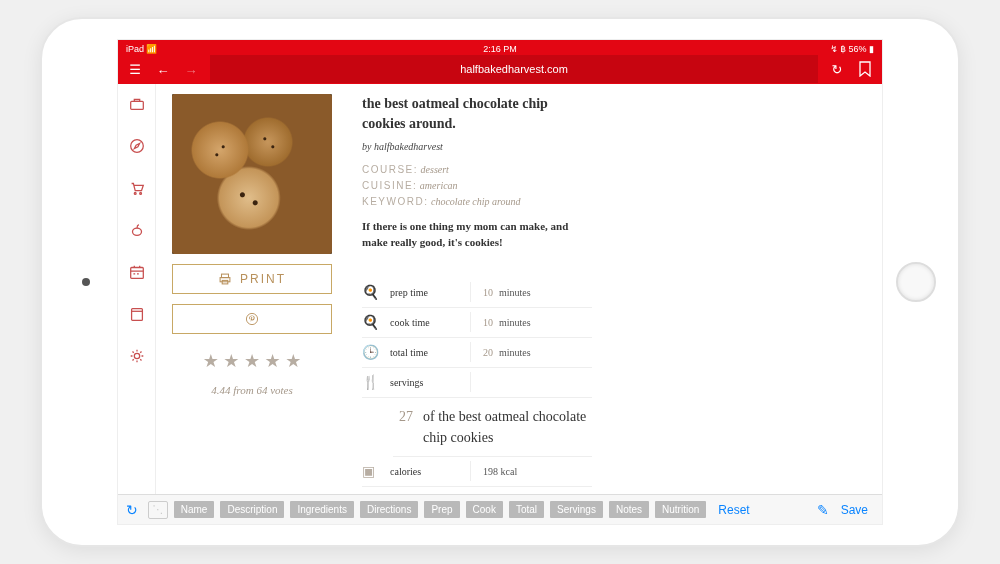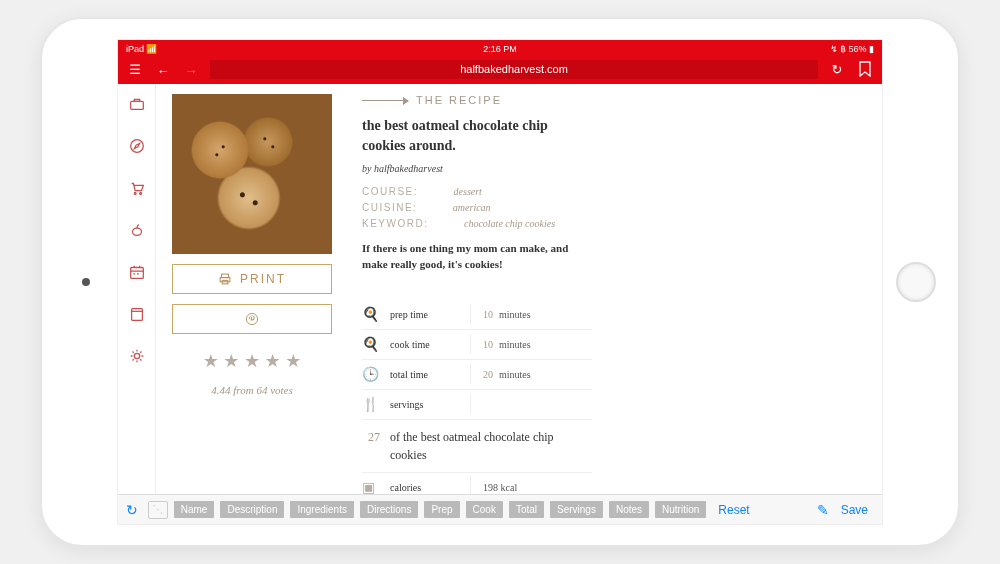--- a/index.html
+++ b/index.html
@@ -43,21 +43,21 @@
   .status .center{position:absolute;left:50%;transform:translateX(-50%);}
   
   .toolbar{
     height:30px;background:#e30613;display:flex;align-items:center;
     padding:0 8px;gap:10px;color:#fff;font-size:13px;
   }
   .tb-icon{width:18px;display:flex;align-items:center;justify-content:center;}
   .tb-arrow-r{opacity:.45}
   .urlbar{
     flex:1;background:rgba(0,0,0,.12);
-    border-radius:0;height:19px;
+    border-radius:0;height:28px;
     display:flex;align-items:center;justify-content:center;
     font-size:11px;color:#fff;
   }
   
   .content{
     flex:1;display:flex;overflow:hidden;background:#fff;
     font-family:Georgia,"Times New Roman",serif;
   }
   .sidebar{
     width:38px;border-right:1px solid #eee;
@@ -106,30 +106,30 @@
     display:flex;align-items:center;gap:8px;
     color:#a5988a;font-size:11px;letter-spacing:2px;
     font-family:-apple-system,Arial,sans-serif;margin-bottom:10px;
   }
   .arrow-line{flex:0 0 46px;height:1px;background:#a5988a;position:relative;}
   .arrow-line::after{content:"";position:absolute;right:-1px;top:-3px;border-left:6px solid #a5988a;border-top:4px solid transparent;border-bottom:4px solid transparent;}
   .title{font-size:14px;font-weight:700;margin-bottom:8px;line-height:1.4;max-width:220px;}
   .byline{font-style:italic;font-size:10px;color:#444;margin-bottom:12px;font-family:cursive;}
   .meta{font-size:10px;margin-bottom:5px;}
   .meta .lab{color:#b7ada2;letter-spacing:1.5px;font-family:-apple-system,Arial,sans-serif;}
-  .meta .val{color:#a5988a;font-style:italic;margin-left:33px;}
+  .meta .val{color:#a5988a;font-style:italic;}
   .desc{font-size:11px;font-weight:700;margin:12px 0 28px;max-width:230px;line-height:1.4;}
   .time-tbl{width:230px;}
   .time-row{display:flex;align-items:center;border-bottom:1px solid #eee;height:30px;}
   .time-row .ic{width:28px;color:#b7ada2;font-size:14px;display:flex;align-items:center;}
   .time-row .tlab{width:80px;font-size:10px;color:#333;}
   .time-row .tdiv{width:1px;height:20px;background:#eee;margin-right:12px;}
   .time-row .tval{font-size:10px;color:#555;}
   .time-row .tval .num{color:#a5988a;margin-right:6px;}
-  .yield-row{padding:8px 0 8px 6px;font-size:12px;border-bottom:1px solid #eee;line-height:1.5;display:flex;gap:10px;}
+  .yield-row{padding:8px 0 8px 6px;font-size:14px;border-bottom:1px solid #eee;line-height:1.5;display:flex;gap:10px;margin-left:31px;}
   .yield-row .num{color:#a5988a;}
   
   .bottom{
     height:30px;border-top:1px solid #ddd;background:#f7f7f7;
     display:flex;align-items:center;padding:0 8px;gap:6px;
     font-family:-apple-system,Arial,sans-serif;font-size:11px;
   }
   .chip{background:#b9b9b9;color:#fff;padding:3px 7px;border-radius:1px;font-size:10px;}
   .txt-link{color:#0a84ff;font-size:12px;padding:0 6px;}
   .pencil{color:#0a84ff;font-size:14px;margin-left:6px;}
@@ -229,29 +229,25 @@
                 <path d="M10 5c-2.5 0-4 1.6-4 3.6 0 1 .5 2 1.4 2.3l.3-1.2c-.4-.3-.6-.8-.6-1.4 0-1.4 1.1-2.5 2.8-2.5 1.5 0 2.5.9 2.5 2.2 0 1.5-.7 2.7-1.7 2.7-.6 0-1-.5-.8-1.1l.5-1.9c.1-.4-.1-.8-.6-.8-.5 0-1 .5-1 1.3 0 .5.2.8.2.8l-.8 3.3c-.1.6 0 1.4 0 1.5l.7-1 .4-1.5c.2.4.8.7 1.4.7 1.8 0 3.1-1.7 3.1-3.8 0-1.8-1.5-3.2-3.8-3.2z" fill="#b8915c"></path>
               </svg>
           </div>
           <div class="stars">★ ★ ★ ★ ★</div>
           <div class="rating-text">
             <span>4.44</span> <span>from</span> <span>64</span> <span>votes</span>
           </div>
         </div>
 
         <div class="right-col">
-          <div class="the-recipe">
-            <span class="arrow-line"></span>
-            <span>THE RECIPE</span>
-          </div>
           <div class="title">the best oatmeal chocolate chip cookies around.</div>
           <div class="byline">by halfbakedharvest</div>
           <div class="meta"><span class="lab">COURSE:</span> <span class="val">dessert</span></div>
           <div class="meta"><span class="lab">CUISINE:</span> <span class="val">american</span></div>
-          <div class="meta"><span class="lab">KEYWORD:</span> <span class="val">chocolate chip cookies</span></div>
+          <div class="meta"><span class="lab">KEYWORD:</span> <span class="val">chocolate chip around</span></div>
           <div class="desc">If there is one thing my mom can make, and make really good, it's cookies!</div>
 
           <div class="time-tbl">
             <div class="time-row">
               <span class="ic">🍳</span>
               <span class="tlab">prep time</span>
               <span class="tdiv"></span>
               <span class="tval"><span class="num">10</span><span>minutes</span></span>
             </div>
             <div class="time-row">

